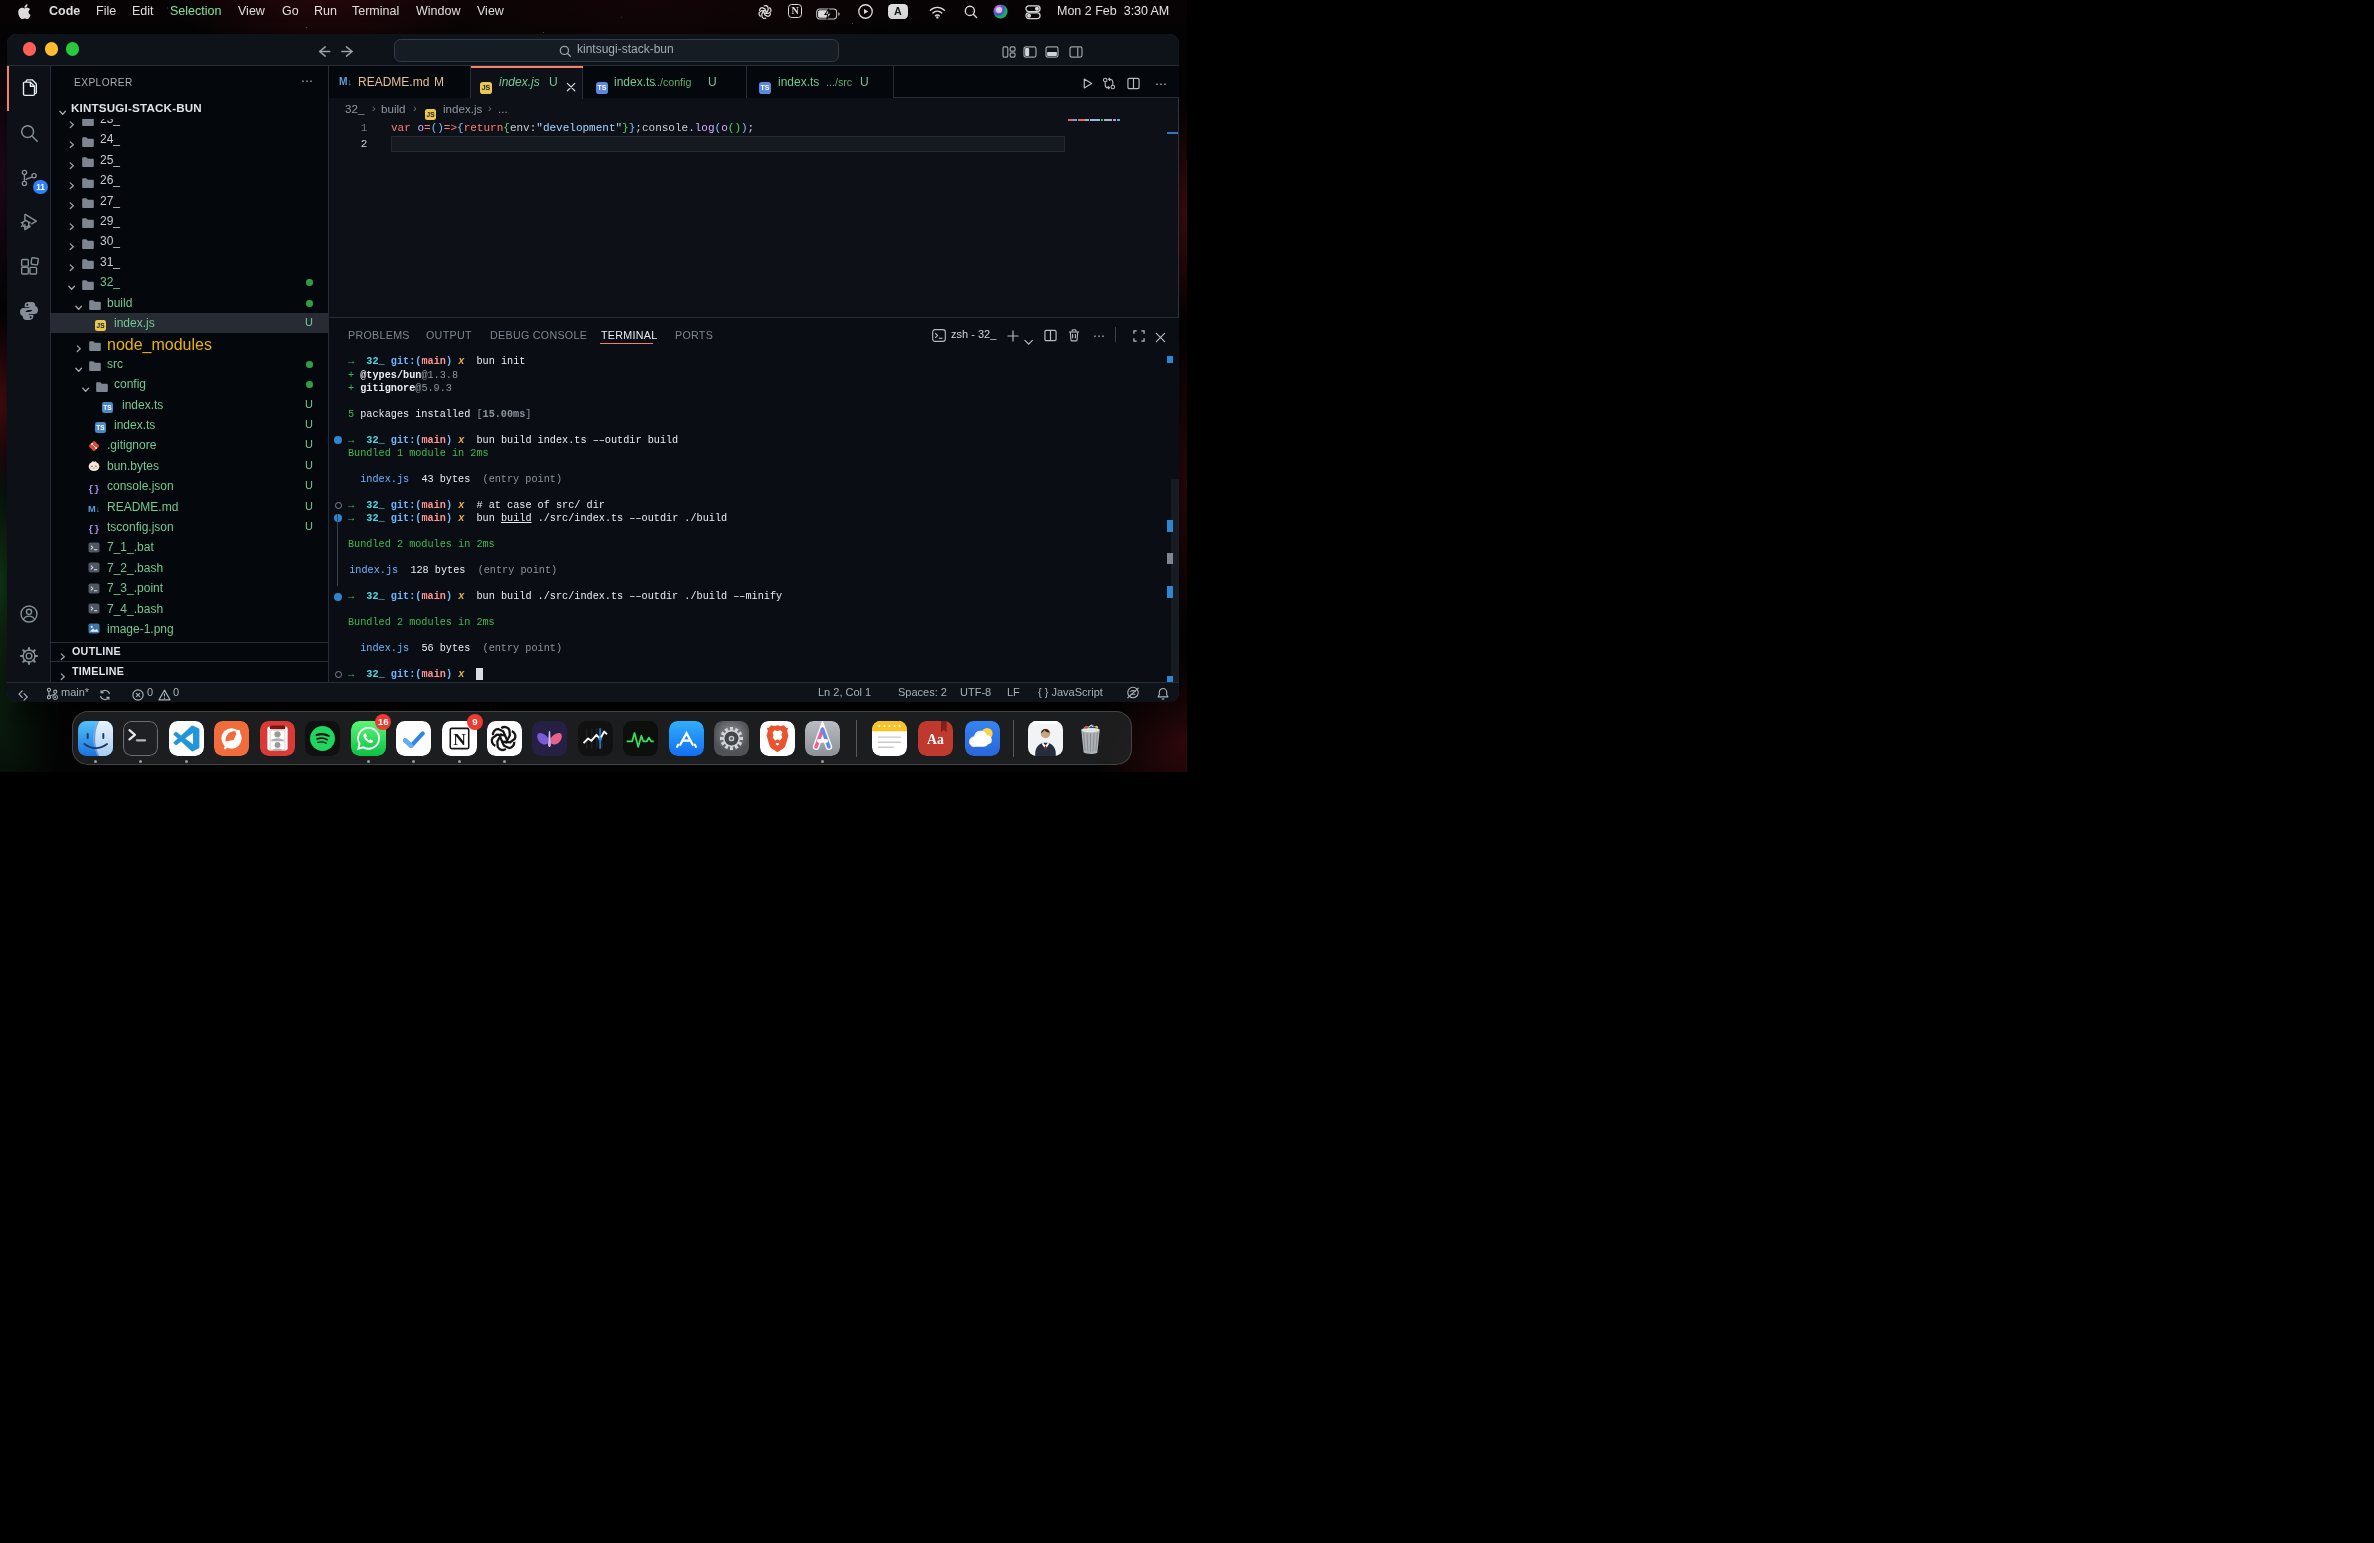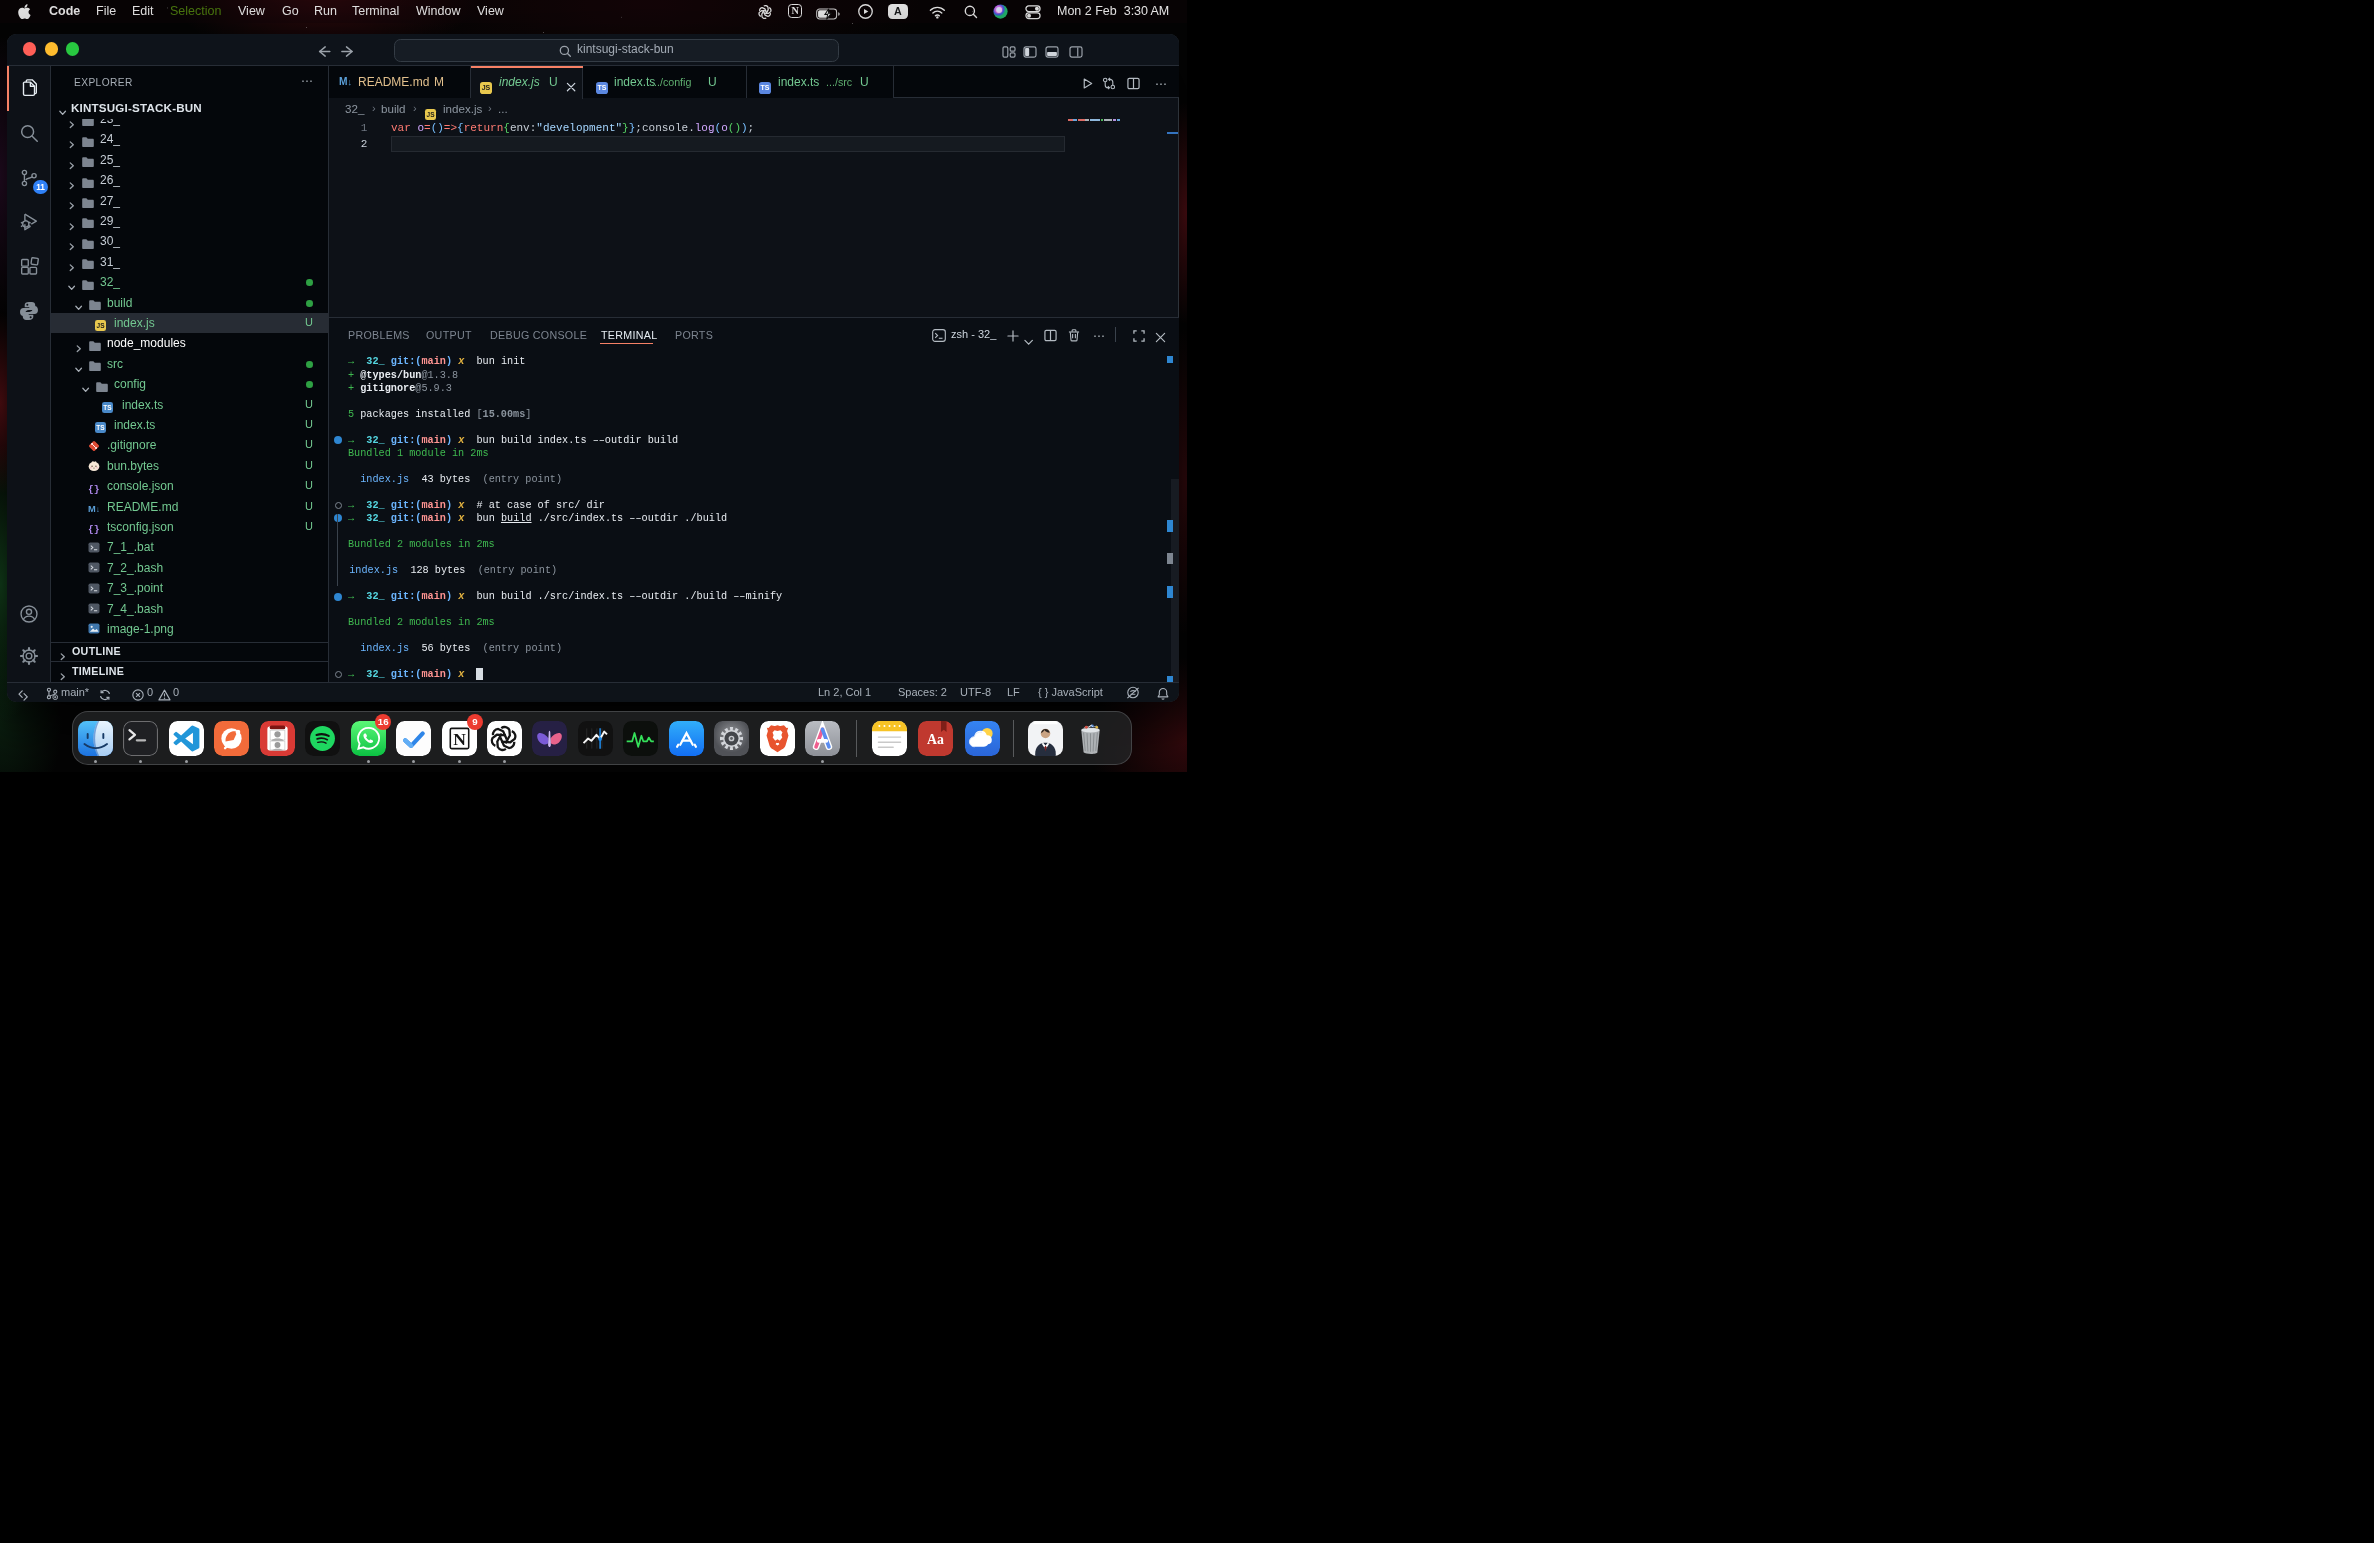--- a/index.html
+++ b/index.html
@@ -19,21 +19,21 @@
 radial-gradient(139px 121px at 1187px 742px, rgba(120,16,24,.4), rgba(0,0,0,0) 70%),
 linear-gradient(#040404,#040404)"></div>
 <div class="a" style="left:0;top:0;width:0.9px;height:0.9px;border-radius:50%;box-shadow:167px 7.4px 0 0 rgba(255,255,255,.55),306px 27px 0 0 rgba(255,255,255,.55),355px 13px 0 0 rgba(255,255,255,.55),427px 56px 0 0 rgba(255,255,255,.55),705px 59px 0 0 rgba(255,255,255,.55),852px 23px 0 0 rgba(255,255,255,.55),972px 11px 0 0 rgba(255,255,255,.55),219px 44px 0 0 rgba(255,255,255,.55),543px 32px 0 0 rgba(255,255,255,.55),1039px 7.4px 0 0 rgba(255,255,255,.55),621px 16.7px 0 0 rgba(255,255,255,.55)"></div>
 <div class="a" style="left:0;top:0;width:1187px;height:23px;background:rgba(18,6,10,.35)"></div>
 <div class="a" style="left:17.6px;top:3.7px"><svg width="13" height="15" viewBox="0 0 14 16" style="">
       <path d="M11.3 8.6c0-2 1.7-3 1.8-3.1-1-1.4-2.5-1.6-3-1.6-1.3-.1-2.5.75-3.1.75-.6 0-1.6-.73-2.7-.7C2.9 4 1.6 4.8.9 6c-1.4 2.5-.4 6.1 1 8.1.7 1 1.5 2.1 2.6 2.05 1-.04 1.4-.67 2.7-.67 1.3 0 1.6.67 2.7.65 1.1-.02 1.8-1 2.5-2 .8-1.15 1.1-2.3 1.1-2.35-.02-.01-2.2-.85-2.2-3.2zM9.4 2.8c.55-.7.95-1.65.85-2.6-.8.03-1.8.55-2.4 1.25-.5.6-1 1.6-.9 2.5.9.07 1.9-.45 2.45-1.15z" fill="#e8e8e8"></path>
     </svg></div>
 <div class="a" style="left:49px;top:4.2px;font-size:12.5px;font-weight:bold;color:#ecebeb">Code</div>
 <div class="a" style="left:96px;top:4.2px;font-size:12.5px;font-weight:normal;color:#ecebeb">File</div>
 <div class="a" style="left:132px;top:4.2px;font-size:12.5px;font-weight:normal;color:#ecebeb">Edit</div>
-<div class="a" style="left:170px;top:4.2px;font-size:12.5px;font-weight:normal;color:#4d7c0f">Selection</div>
+<div class="a" style="left:170px;top:4.2px;font-size:12.5px;font-weight:normal;color:#86efac">Selection</div>
 <div class="a" style="left:238px;top:4.2px;font-size:12.5px;font-weight:normal;color:#ecebeb">View</div>
 <div class="a" style="left:282px;top:4.2px;font-size:12.5px;font-weight:normal;color:#ecebeb">Go</div>
 <div class="a" style="left:314px;top:4.2px;font-size:12.5px;font-weight:normal;color:#ecebeb">Run</div>
 <div class="a" style="left:352px;top:4.2px;font-size:12.5px;font-weight:normal;color:#ecebeb">Terminal</div>
 <div class="a" style="left:416px;top:4.2px;font-size:12.5px;font-weight:normal;color:#ecebeb">Window</div>
 <div class="a" style="left:477px;top:4.2px;font-size:12.5px;font-weight:normal;color:#ecebeb">View</div>
 <div class="a" style="left:757px;top:3.7px"><svg width="16" height="16" viewBox="0 0 17 17" style="">
       <g stroke="#e8e8e8" stroke-width="1.35" fill="none">
         <path d="M7.2 2.2a3 3 0 0 1 4.4 1l.3 3-2.4 4.3"></path>
         <path d="M12.9 3.9a3 3 0 0 1 1.6 4.2l-2.4 1.9-4.9-.4"></path>
@@ -271,21 +271,21 @@
 <div class="a" style="left:299px;top:266px;width:6.5px;height:6.5px;border-radius:50%;background:#2ea043"></div>
 <div class="a" style="left:88px;top:283px;line-height:11px"><span style="display:inline-block;width:11px;height:11px;background:#e8c84e;border-radius:2.3px;color:#23211a;font-weight:bold;font-size:6.5px;text-align:center;line-height:11.6px;font-family:'Liberation Sans'">JS</span></div>
 <div class="a" style="left:107px;top:282px;font-size:12px;color:#73c991;white-space:nowrap">index.js</div>
 <div class="a" style="left:298px;top:282px;font-size:11px;color:#73c991">U</div>
 <div class="a" style="left:67px;top:305px"><svg width="9.3" height="9.3" viewBox="0 0 10 10" style="">
         <path d="M3.5 2 6.8 5 3.5 8" fill="none" stroke="#9aa1a9" stroke-width="1.4" stroke-linecap="round" stroke-linejoin="round"></path>
       </svg></div>
 <div class="a" style="left:81px;top:304px"><svg width="14" height="12" viewBox="0 0 15 13" style="">
         <path d="M1.2 2.5c0-.7.5-1.2 1.2-1.2h3.3l1.6 1.6h5.3c.7 0 1.2.5 1.2 1.2v6.6c0 .7-.5 1.2-1.2 1.2H2.4c-.7 0-1.2-.5-1.2-1.2z" fill="#7d8590"></path>
       </svg></div>
-<div class="a" style="left:100px;top:302px;font-size:12px;color:#ffffff;white-space:nowrap">node_modules</div>
+<div class="a" style="left:100px;top:302px;font-size:16px;color:#eab308;white-space:nowrap">node_modules</div>
 <div class="a" style="left:67px;top:326px"><svg width="9.3" height="9.3" viewBox="0 0 10 10" style="">
         <path d="M2 3.5 5 6.8 8 3.5" fill="none" stroke="#a6adb5" stroke-width="1.4" stroke-linecap="round" stroke-linejoin="round"></path>
       </svg></div>
 <div class="a" style="left:81px;top:324px"><svg width="14" height="12" viewBox="0 0 15 13" style="">
         <path d="M1.2 2.5c0-.7.5-1.2 1.2-1.2h3.3l1.6 1.6h5.3c.7 0 1.2.5 1.2 1.2v6.6c0 .7-.5 1.2-1.2 1.2H2.4c-.7 0-1.2-.5-1.2-1.2z" fill="#7d8590"></path>
       </svg></div>
 <div class="a" style="left:100px;top:323px;font-size:12px;color:#73c991;white-space:nowrap">src</div>
 <div class="a" style="left:299px;top:327px;width:6.5px;height:6.5px;border-radius:50%;background:#2ea043"></div>
 <div class="a" style="left:74px;top:346px"><svg width="9.3" height="9.3" viewBox="0 0 10 10" style="">
         <path d="M2 3.5 5 6.8 8 3.5" fill="none" stroke="#a6adb5" stroke-width="1.4" stroke-linecap="round" stroke-linejoin="round"></path>

